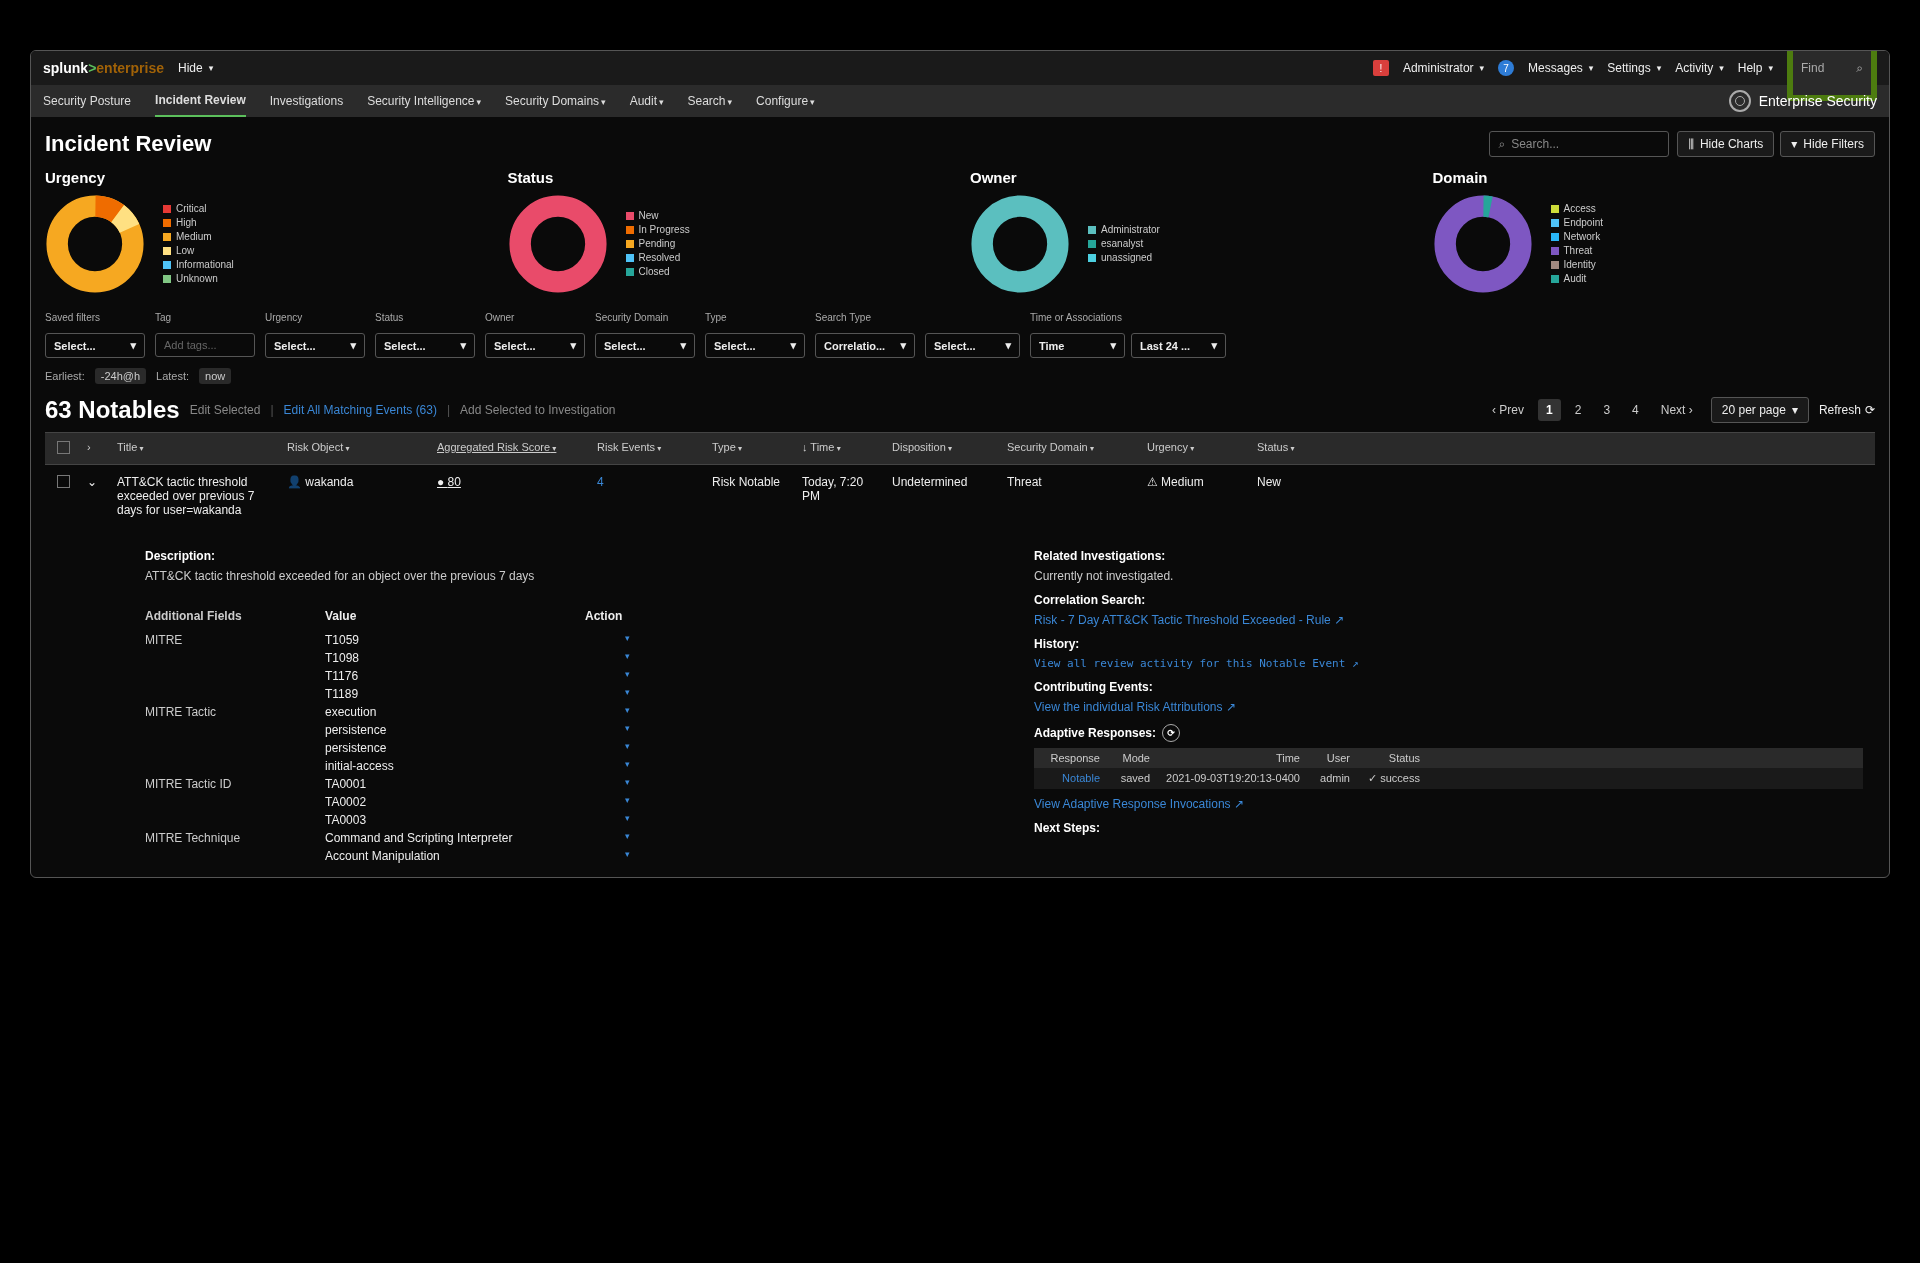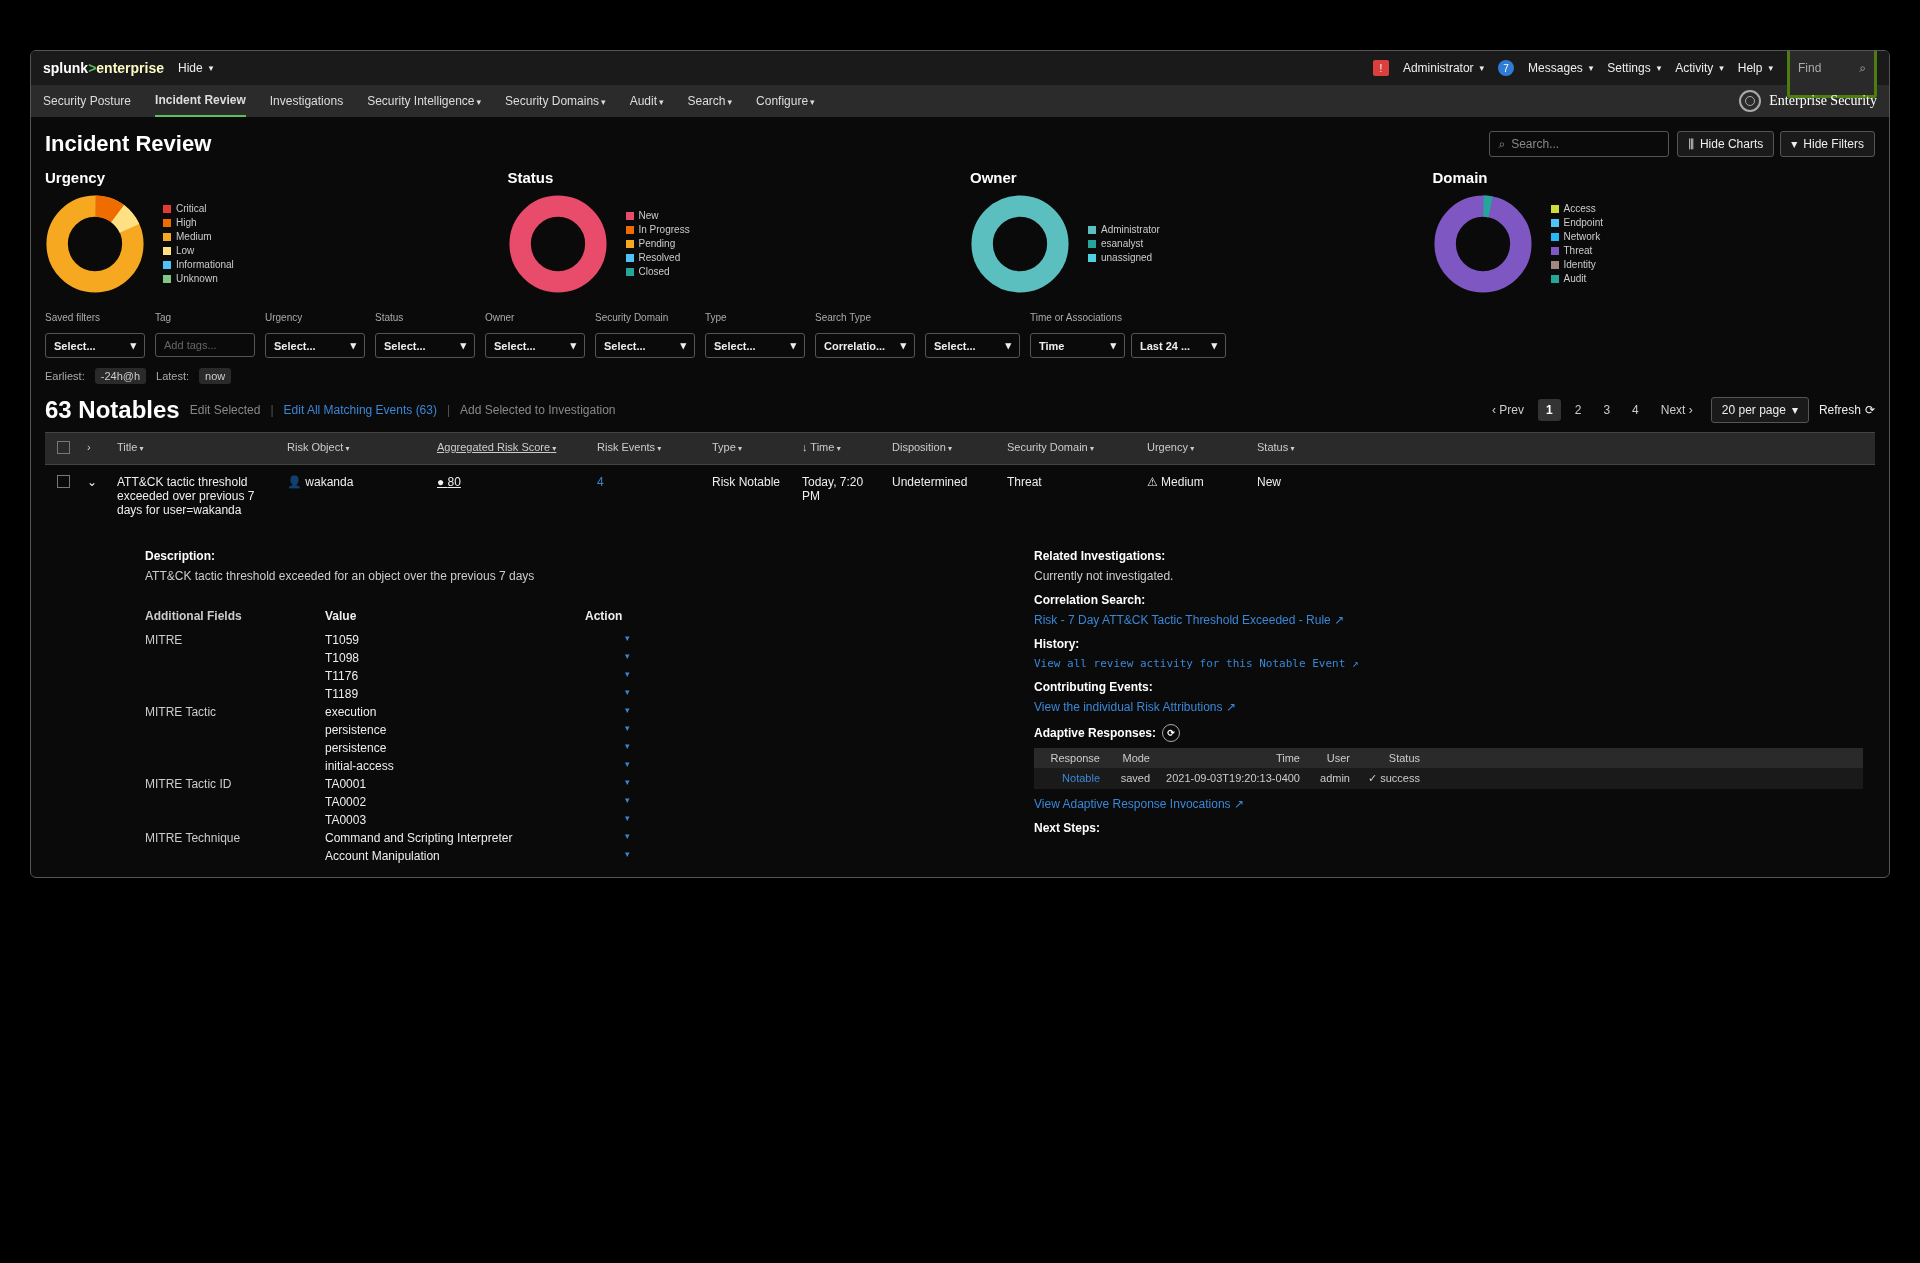--- a/index.html
+++ b/index.html
@@ -2,34 +2,34 @@
 <html><head>
 <meta charset="utf-8">
 <style>
 * { box-sizing: border-box; margin: 0; padding: 0; }
 body { background: #000; font-family: -apple-system, "Helvetica Neue", Arial, sans-serif; font-size: 12px; color: #ccc; }
 .window { margin: 50px 30px; background: #0a0a0a; border: 1px solid #555; border-radius: 6px; overflow: hidden; }
 
 
 .topbar { background: #1a1a1a; height: 34px; display: flex; align-items: center; padding: 0 12px; gap: 14px; }
 .logo { font-weight: bold; font-size: 14px; }
-.logo .s1 { color: #fff; } .logo .gt { color: #5cc05c; } .logo .s2 { color: #fef9c3; }
+.logo .s1 { color: #fff; } .logo .gt { color: #5cc05c; } .logo .s2 { color: #a16207; }
 .topbar .spacer { flex: 1; }
 .tb-item { color: #eee; font-size: 12px; cursor: pointer; display: inline-flex; align-items: center; gap: 4px; }
 .caret::after { content: "▾"; font-size: 9px; margin-left: 2px; }
 .badge-red { background: #d93f3c; color: #fff; width: 16px; height: 16px; display: inline-flex; align-items: center; justify-content: center; border-radius: 2px; font-size: 10px; }
 .badge-blue { background: #2e7cd6; color: #fff; width: 16px; height: 16px; border-radius: 50%; display: inline-flex; align-items: center; justify-content: center; font-size: 10px; }
-.find { background: #2a2a2a; border: 3px solid #4d7c0f; color: #aaa; padding: 20px 8px; width: 90px; border-radius: 3px; display: flex; gap: 6px; }
+.find { background: #2a2a2a; border: 6px solid #4d7c0f; color: #aaa; padding: 20px 8px; width: 90px; border-radius: 3px; display: flex; gap: 6px; }
 
 
 .navbar { background: #2b2b2b; height: 32px; display: flex; align-items: center; padding: 0 12px; gap: 24px; }
 .nav-item { color: #ddd; font-size: 12px; cursor: pointer; padding: 8px 0; }
 .nav-item.active { font-weight: bold; border-bottom: 2px solid #5cc05c; }
 .navbar .spacer { flex: 1; }
-.es-badge { display: flex; align-items: center; gap: 8px; color: #fff; font-size: 14px; font-family: Liberation Serif, serif; }
+.es-badge { display: flex; align-items: center; gap: 8px; color: #fff; font-size: 14px; }
 .target-icon { width: 22px; height: 22px; border: 2px solid #aaa; border-radius: 50%; position: relative; }
 .target-icon::before { content: ""; position: absolute; inset: 4px; border: 1px solid #aaa; border-radius: 50%; }
 
 
 .main { padding: 14px 14px 0 14px; }
 .pagehead { display: flex; align-items: center; margin-bottom: 12px; }
 .pagehead h1 { color: #fff; font-size: 22px; font-weight: bold; }
 .pagehead .spacer { flex: 1; }
 .search-box { background: #0a0a0a; border: 1px solid #555; border-radius: 3px; padding: 5px 8px; width: 180px; display: flex; align-items: center; gap: 6px; color: #888; }
 .btn { background: #1a1a1a; border: 1px solid #555; border-radius: 3px; padding: 5px 10px; color: #eee; cursor: pointer; display: inline-flex; align-items: center; gap: 6px; font-size: 12px; }

